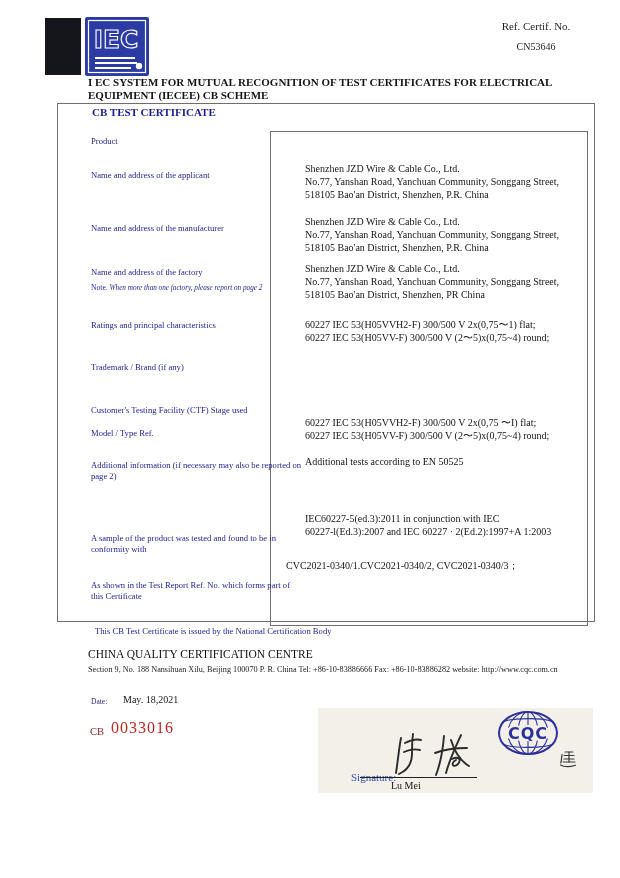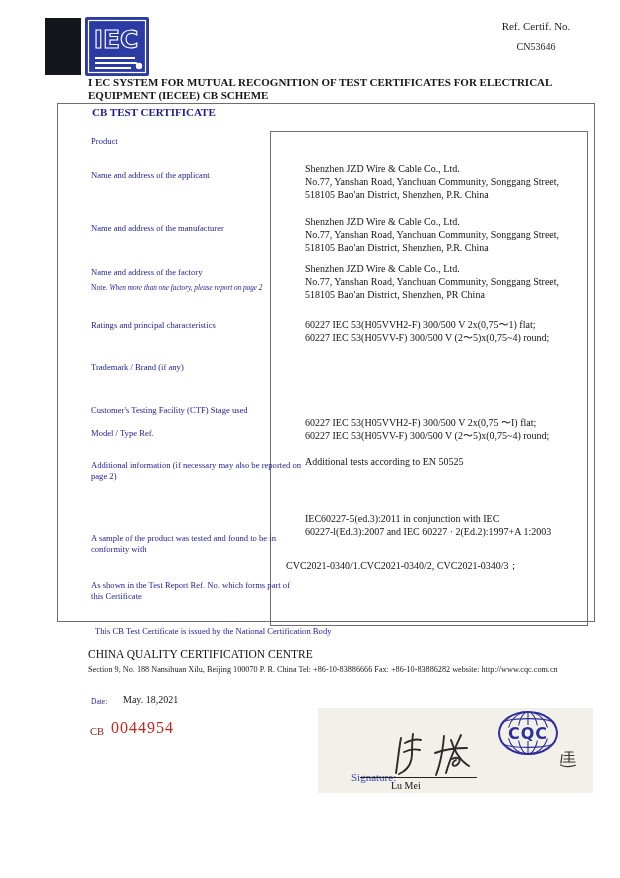--- a/index.html
+++ b/index.html
@@ -125,21 +125,21 @@
 
   <div class="abs issued">This CB Test Certificate is issued by the National Certification Body</div>
 
   <div class="abs ncb-name">CHINA QUALITY CERTIFICATION CENTRE</div>
   <div class="abs ncb-addr">Section 9, No. 188 Nansihuan Xilu, Beijing 100070 P. R. China Tel: +86-10-83886666 Fax: +86-10-83886282 website: http://www.cqc.com.cn</div>
 
   <div class="abs date-label">Date:</div>
   <div class="abs date-value">May. 18,2021</div>
 
   <span class="abs cb-prefix">CB</span>
-  <span class="abs cb-number">0044954</span>
+  <span class="abs cb-number">0033016</span>
 
   <div class="abs scan"></div>
 
   <div class="abs sig-script" title="陆梅">
     <svg width="88" height="46" viewBox="0 0 88 46">
       <g fill="none" stroke="#2b2b2b" stroke-width="1.9" stroke-linecap="round">
         <path d="M12,6 C10,16 9,28 7,41"></path>
         <path d="M16,11 C22,8 28,7 32,8"></path>
         <path d="M24,2 C23,10 23,16 23,22"></path>
         <path d="M15,20 C21,17 27,17 31,18"></path>

